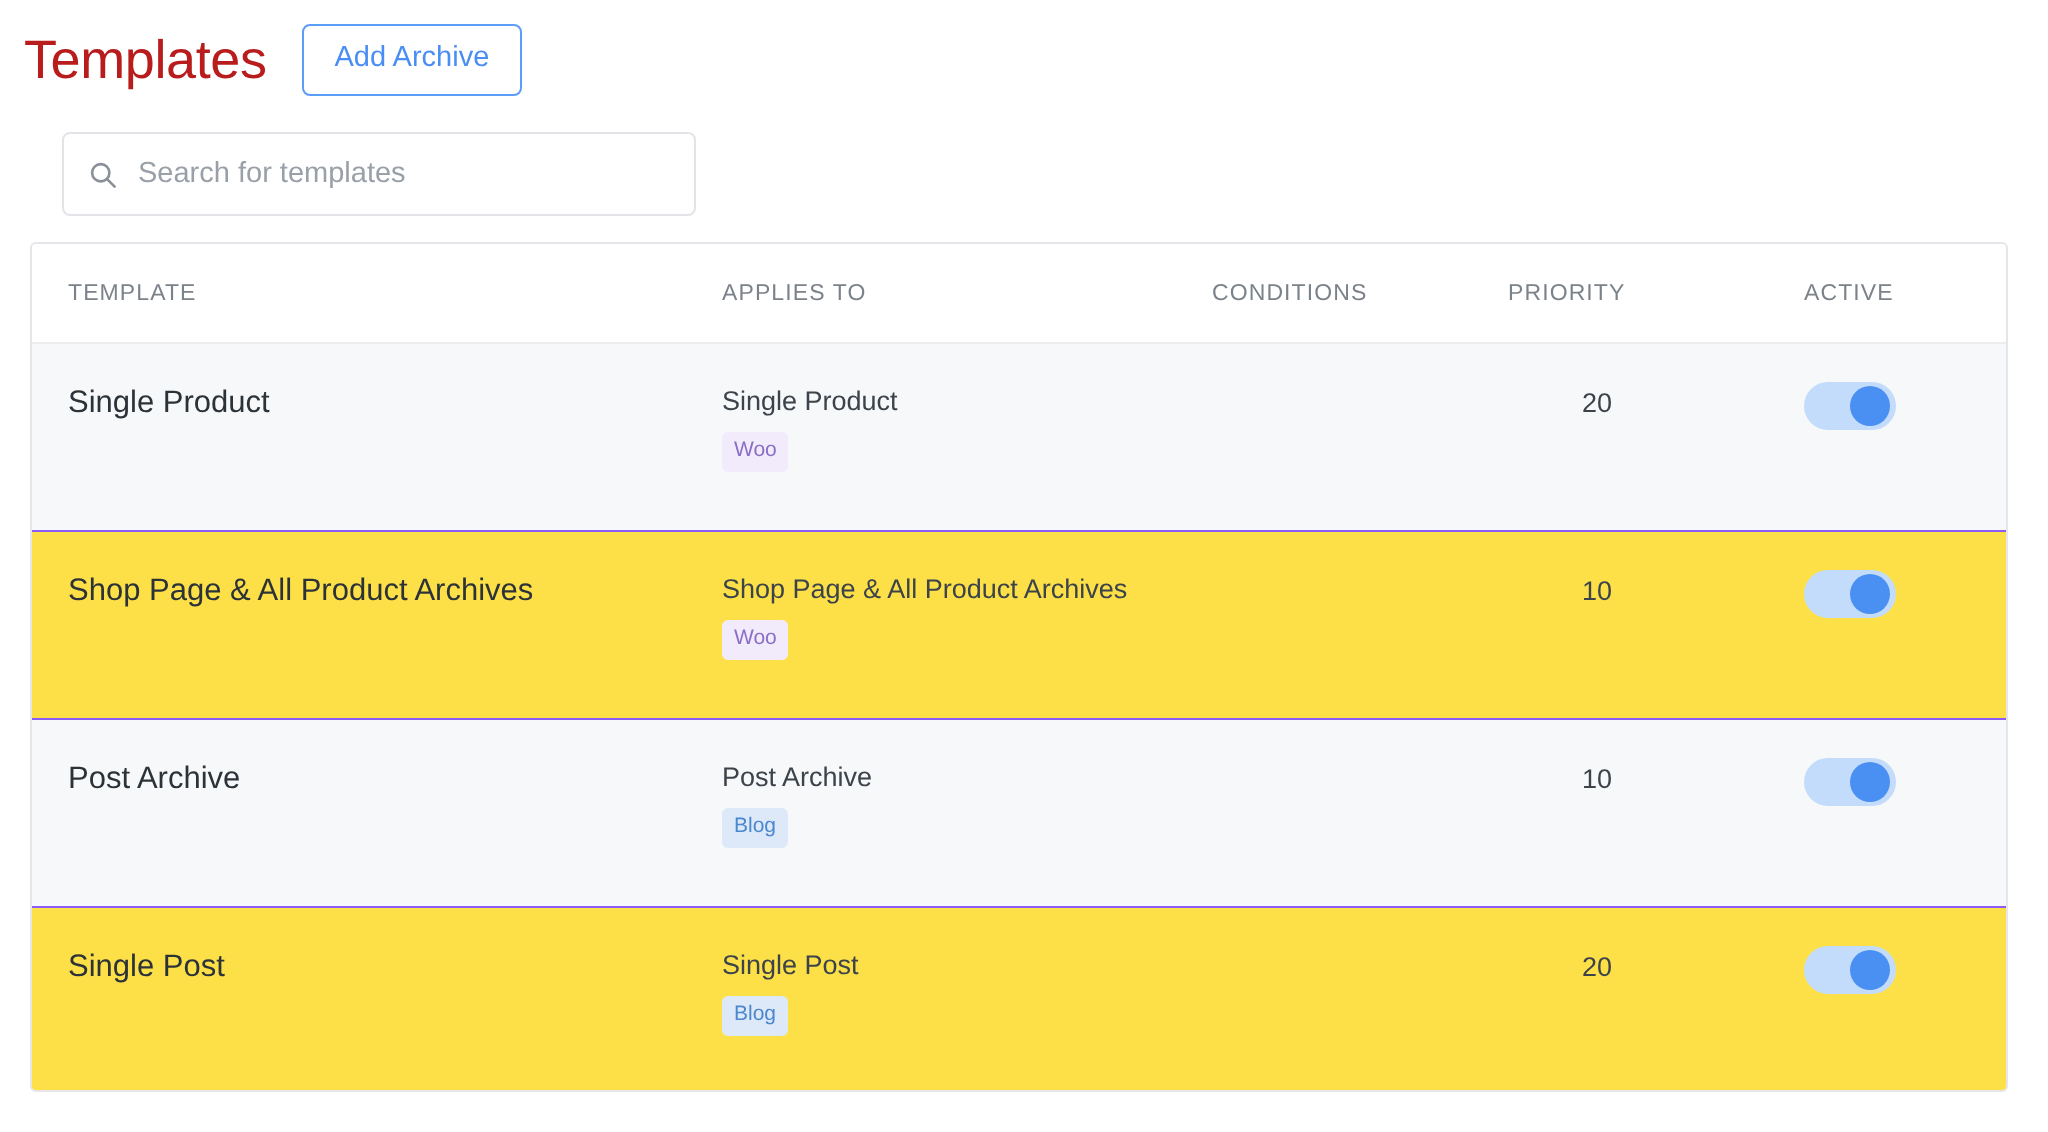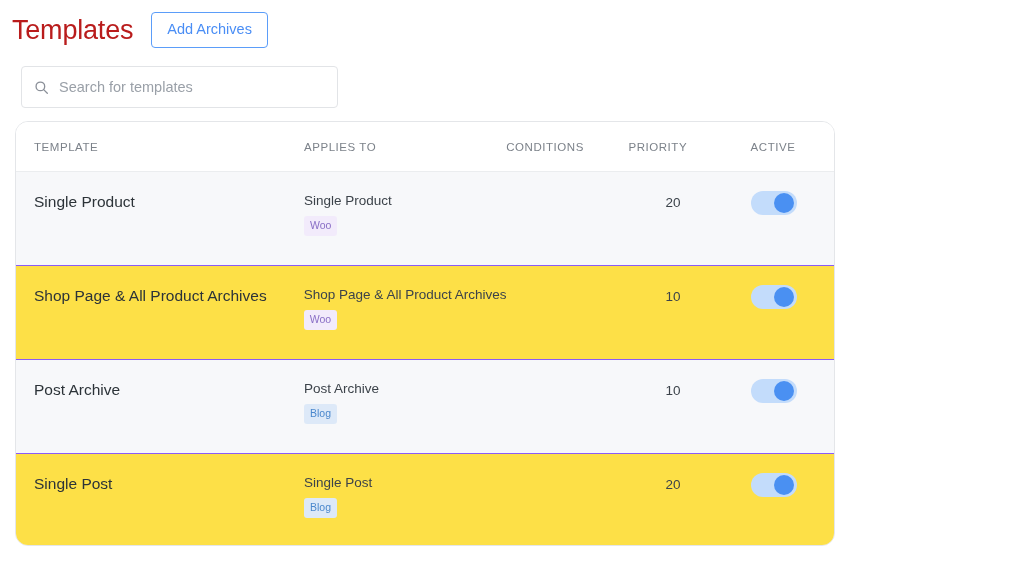--- a/index.html
+++ b/index.html
@@ -50,21 +50,21 @@
     border-radius: 4px;
     padding: 9px 15px 10px 15px;
     line-height: 1;
     cursor: pointer;
     white-space: nowrap;
   }
 
   
   .search-wrap {
     position: absolute;
-    left: 21px;
+    left: 31px;
     top: 66px;
     width: 317px;
     height: 42px;
     border: 1px solid #e2e4e7;
     border-radius: 4px;
     background: #ffffff;
     display: flex;
     align-items: center;
     padding: 0 12px;
     gap: 10px;
@@ -87,24 +87,24 @@
     padding: 0;
     line-height: 1;
   }
   .search-input::placeholder { color: #9aa0a8; opacity: 1; }
 
   
   .table-card {
     position: absolute;
     left: 15px;
     top: 121px;
-    width: 820px;
+    width: 989px;
     height: 425px;
     border: 1px solid #e4e6e9;
-    border-radius: 13px;
+    border-radius: 3px;
     background: #ffffff;
     overflow: hidden;
   }
 
   .t-row {
     display: flex;
     width: 100%;
     align-items: flex-start;
   }
 
@@ -196,21 +196,21 @@
     justify-content: flex-start;
   }
 </style>
 </head>
 <body>
 
 <div class="page">
 
   <div class="header-row">
     <h1 class="page-title">Templates</h1>
-    <button class="add-template-btn">Add Archives</button>
+    <button class="add-template-btn">Add Archive</button>
   </div>
 
   <div class="search-wrap">
     <span class="search-icon">
       <svg viewBox="0 0 16 16" width="15" height="15" fill="none" stroke="currentColor" stroke-width="1.4">
         <circle cx="6.8" cy="6.8" r="4.6"></circle>
         <line x1="10.3" y1="10.3" x2="14.2" y2="14.2" stroke-linecap="round"></line>
       </svg>
     </span>
     <input class="search-input" type="text" placeholder="Search for templates" style="">

